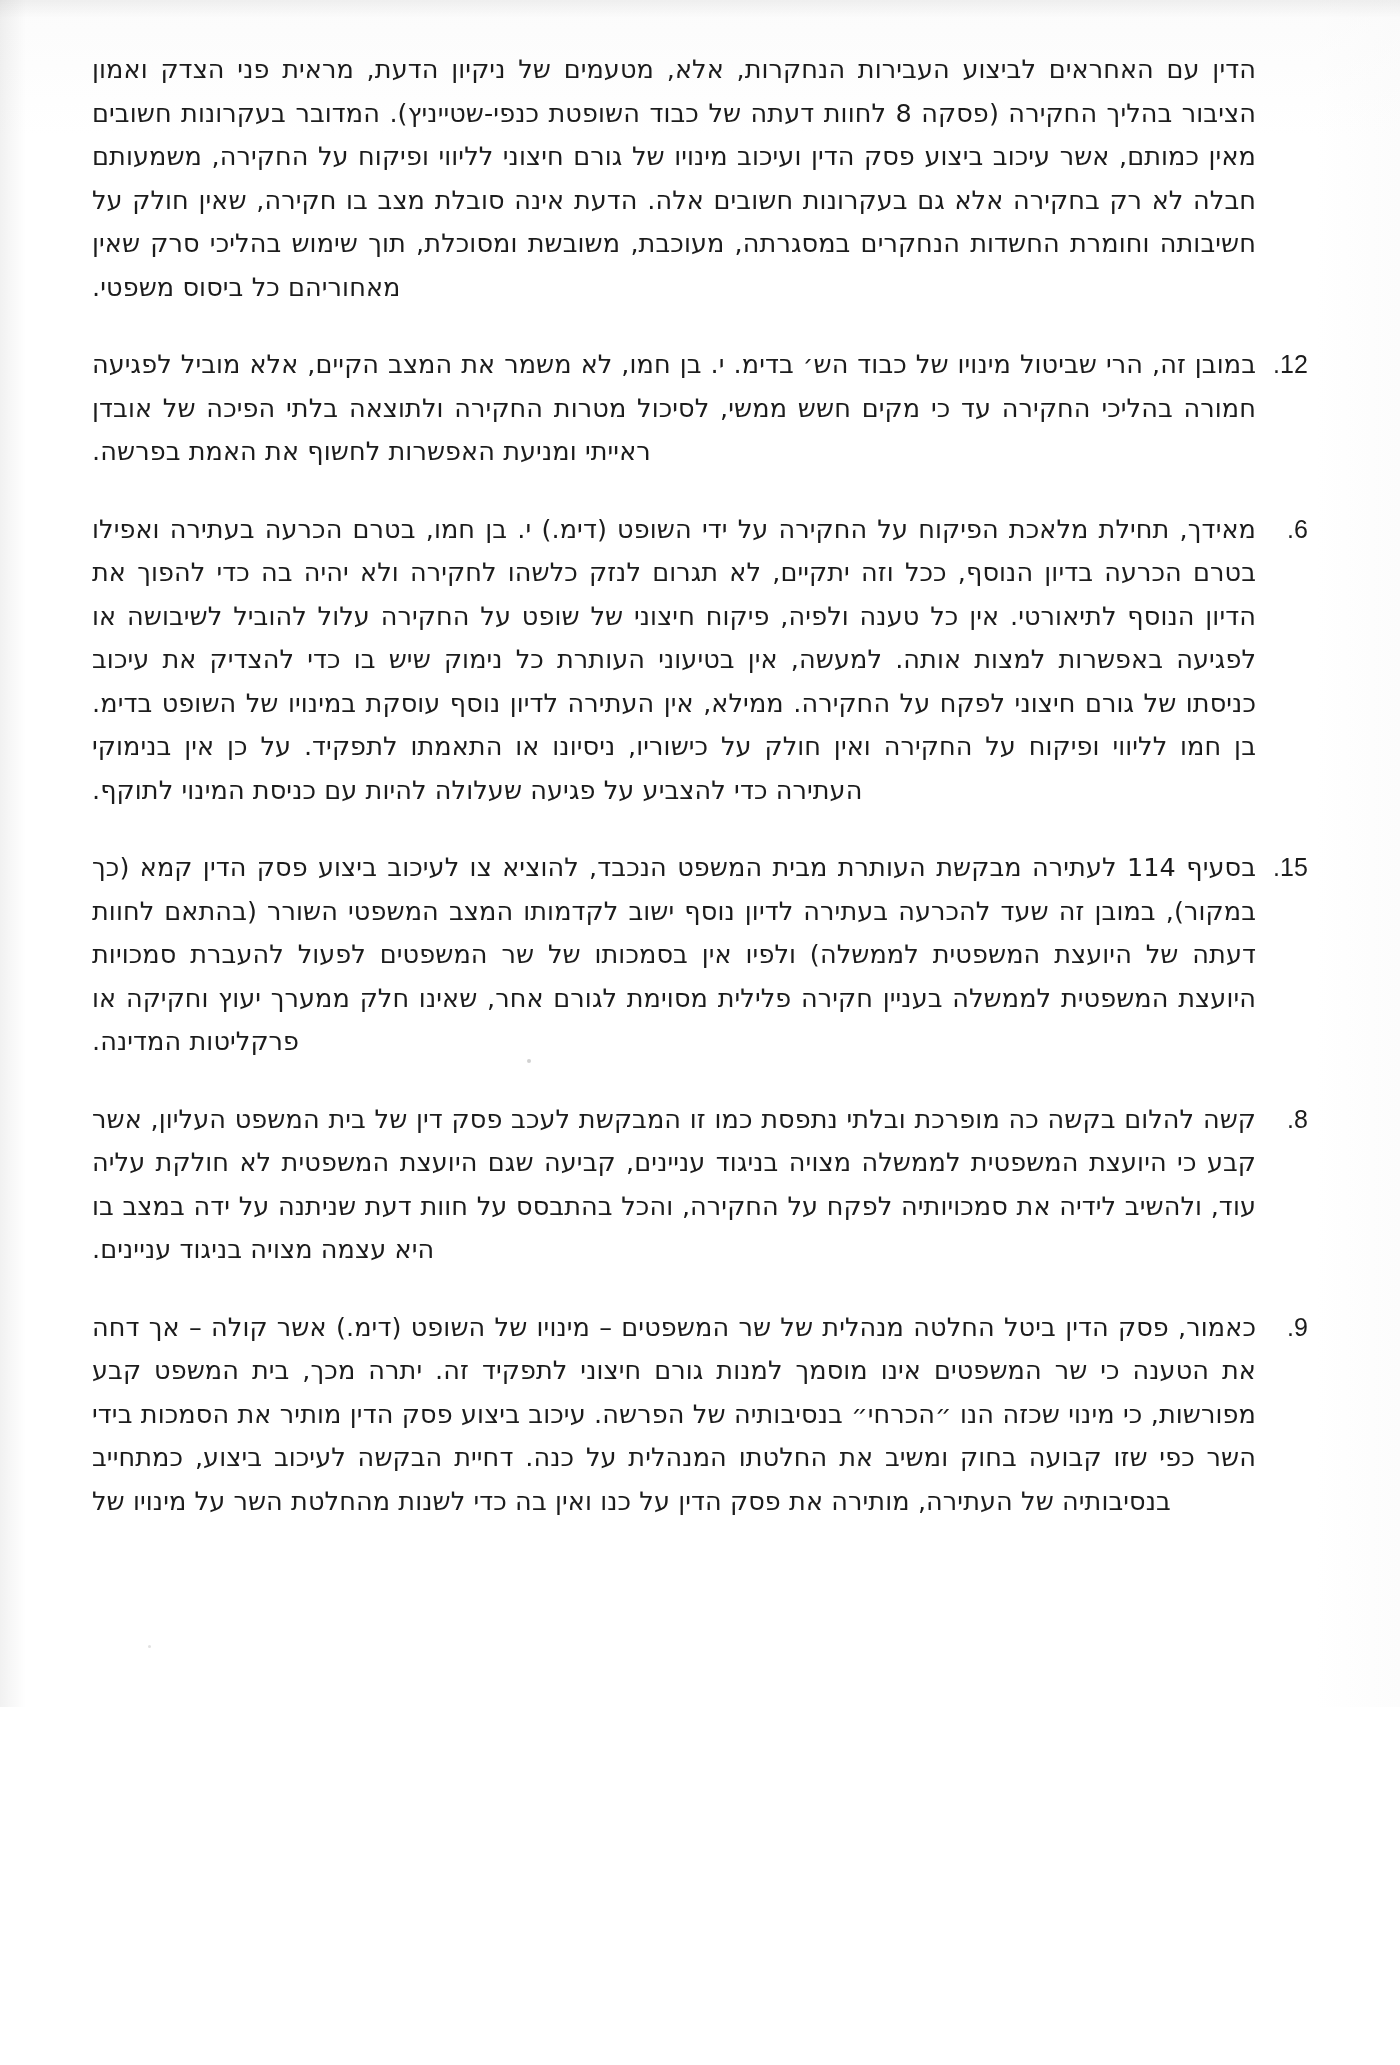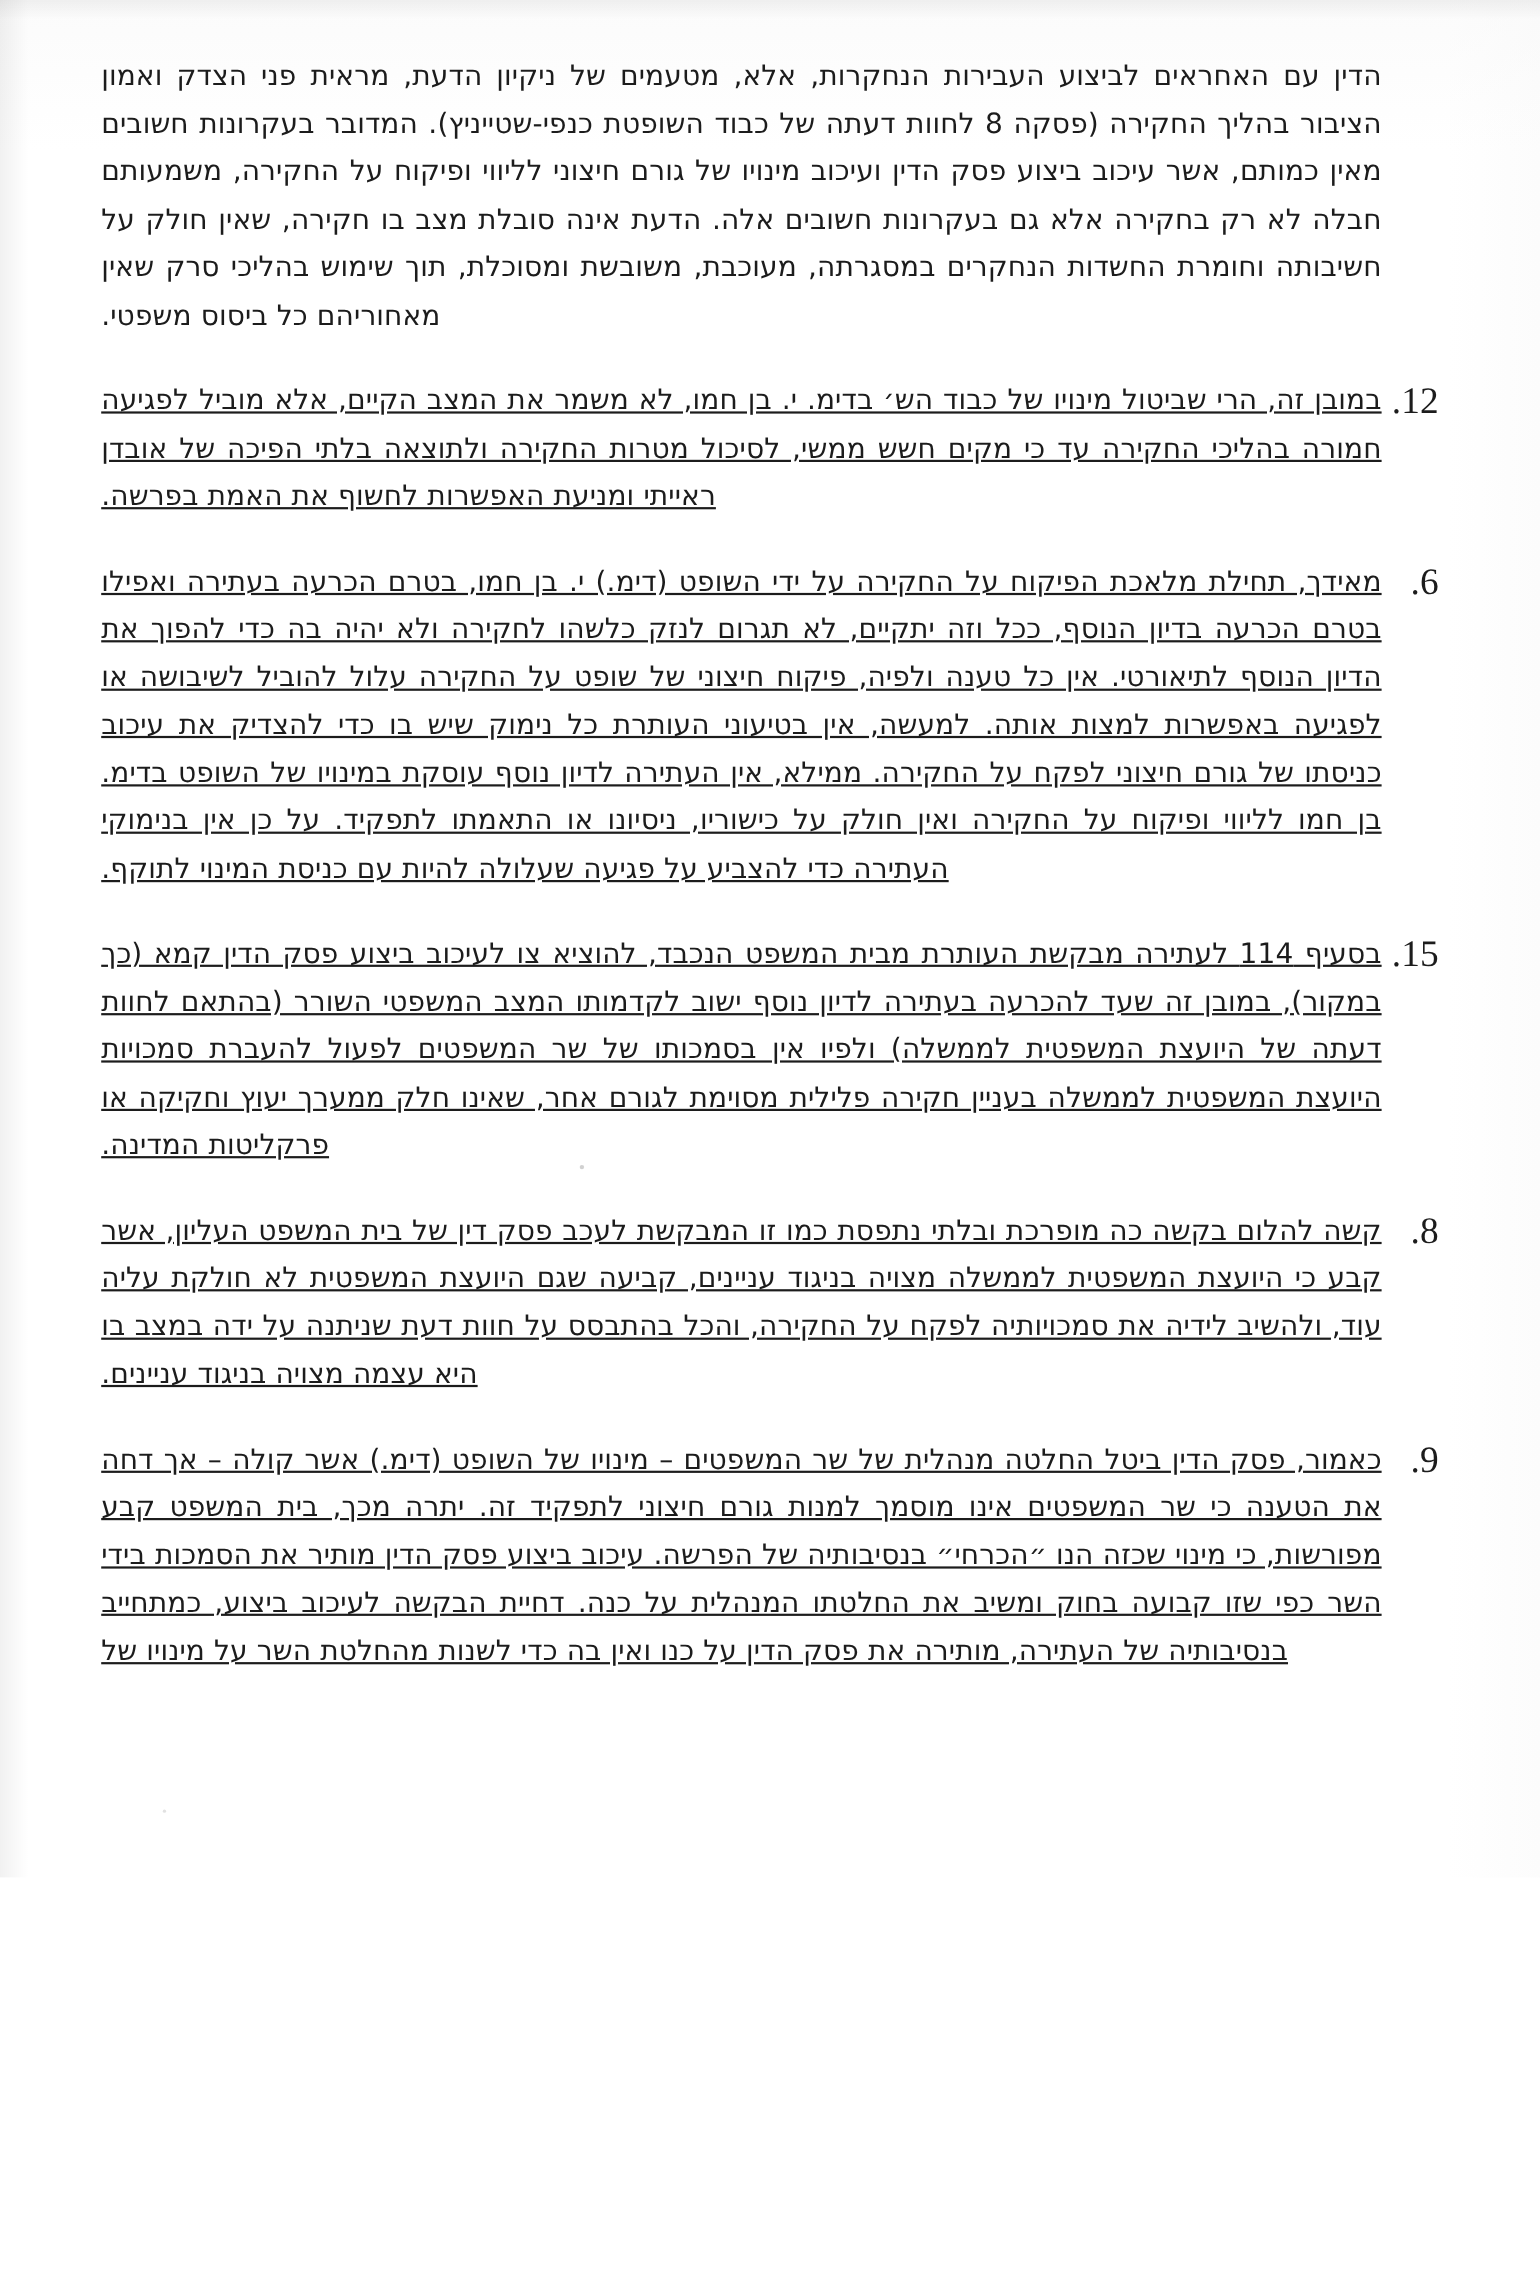--- a/index.html
+++ b/index.html
@@ -51,32 +51,31 @@
     flex-direction: row;
     align-items: flex-start;
     margin: 0 0 34px 0;
   }
   .clause-num {
     flex: 0 0 52px;
     width: 52px;
     text-align: right;
     padding-left: 10px;
     box-sizing: border-box;
-    font-family: Liberation Serif, serif;
-    font-size: 34px;
+    font-family: Liberation Sans, sans-serif;
+    font-size: 25px;
     line-height: 43.5px;
     color: #1c1c1c;
     white-space: nowrap;
   }
   .clause-text {
     flex: 1 1 auto;
     text-align: justify;
     text-align-last: left;
     hyphens: none;
-    text-decoration: underline;
   }
   .para.cont .body-text {
     text-align: justify;
     text-align-last: left;
     display: block;
   }
   .clause:last-child { margin-bottom: 0; }
 
   
   .speck {

